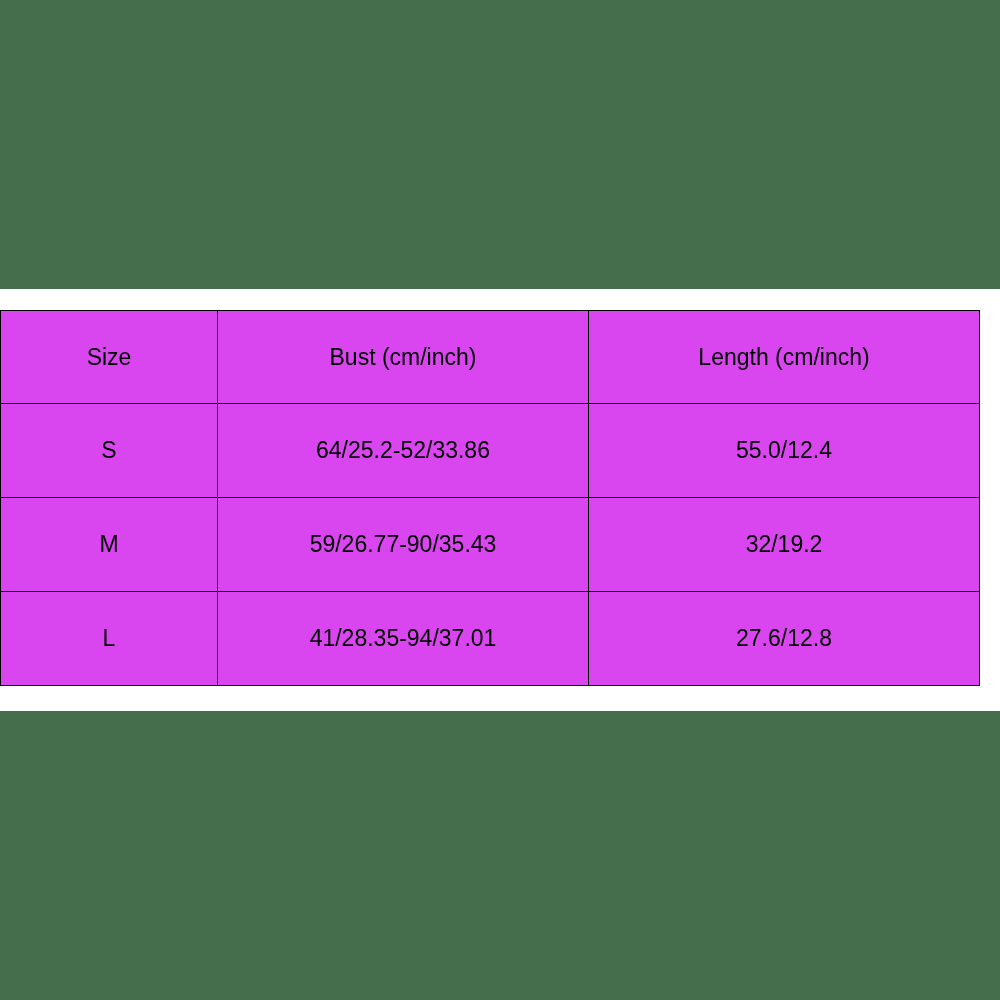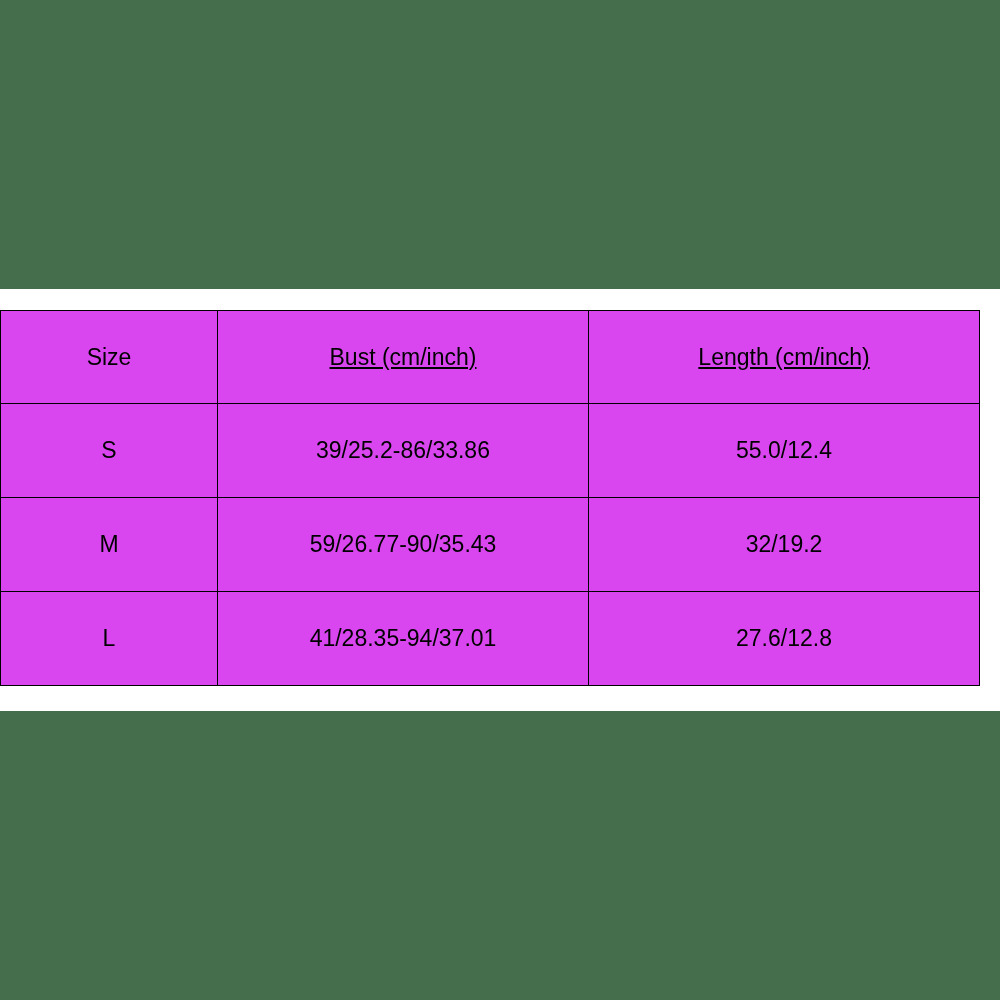--- a/index.html
+++ b/index.html
@@ -45,41 +45,41 @@
     font-family: "Liberation Sans", sans-serif;
     padding: 0;
   }
   .size-table thead th {
     height: 92px;
   }
   .size-table tbody td {
     height: 93px;
   }
   .col-size { width: 216px; }
-  .col-bust { width: 370px; text-decoration: underline; }
-  .col-length { width: 390px; text-decoration: underline; }
+  .col-bust { width: 370px; }
+  .col-length { width: 390px; }
 </style>
 </head>
 <body>
 
 <div class="page">
   <div class="white-band"></div>
 
   <table class="size-table">
     <thead>
       <tr>
         <th class="col-size">Size</th>
         <th class="col-bust">Bust (cm/inch)</th>
         <th class="col-length">Length (cm/inch)</th>
       </tr>
     </thead>
     <tbody>
       <tr>
         <td>S</td>
-        <td>39/25.2-86/33.86</td>
+        <td>64/25.2-52/33.86</td>
         <td>55.0/12.4</td>
       </tr>
       <tr>
         <td>M</td>
         <td>59/26.77-90/35.43</td>
         <td>32/19.2</td>
       </tr>
       <tr>
         <td>L</td>
         <td>41/28.35-94/37.01</td>

